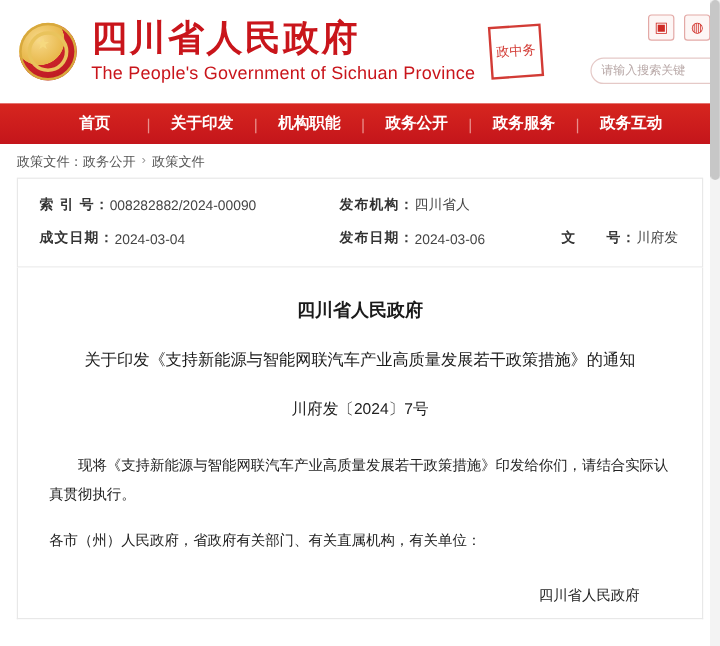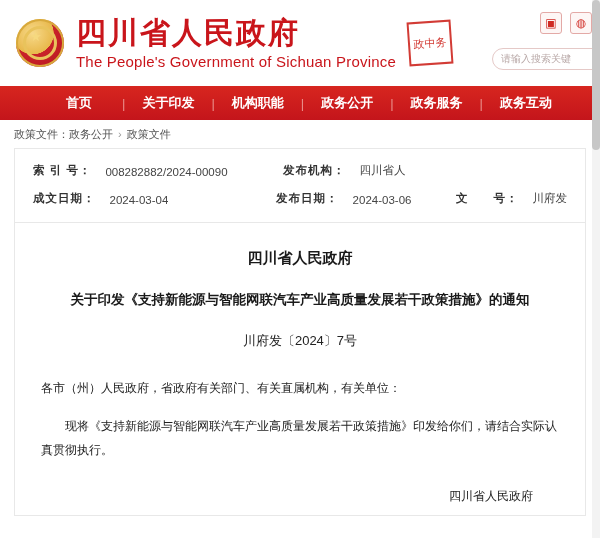--- a/index.html
+++ b/index.html
@@ -174,21 +174,20 @@
   .meta-cell.c2 { width: 185px; }
   .meta-cell.c3 { flex: 1; }
   .meta-label {
     color: #333;
     font-weight: bold;
     letter-spacing: 1px;
     white-space: nowrap;
   }
   .meta-val {
     color: #444;
-    margin-left: 14px;
     white-space: nowrap;
     overflow: hidden;
   }
 
   
   .doc {
     border: 1px solid #e8e8e8;
     border-top: none;
     background: #fff;
     padding: 26px 26px 10px 26px;
@@ -198,21 +197,21 @@
     text-align: center;
     font-family: "Liberation Serif", serif;
     font-weight: bold;
     font-size: 15px;
     color: #1a1a1a;
     margin-bottom: 22px;
   }
   .doc-title {
     text-align: center;
     font-family: "Liberation Serif", serif;
-    font-weight: bold;
+    font-weight: normal;
     font-size: 13.5px;
     color: #1a1a1a;
     line-height: 20px;
     margin-bottom: 22px;
   }
   .doc-number {
     text-align: center;
     font-size: 13px;
     color: #222;
     margin-bottom: 26px;
@@ -343,22 +342,22 @@
       </div>
     </div>
 
 
   </div>
 
   <div class="doc">
     <div class="doc-org">四川省人民政府</div>
     <div class="doc-title">关于印发《支持新能源与智能网联汽车产业高质量发展若干政策措施》的通知</div>
     <div class="doc-number">川府发〔2024〕7号</div>
+    <div class="doc-para indent">现将《支持新能源与智能网联汽车产业高质量发展若干政策措施》印发给你们，请结合实际认真贯彻执行。</div>
     <div class="doc-para">各市（州）人民政府，省政府有关部门、有关直属机构，有关单位：</div>
-    <div class="doc-para indent">现将《支持新能源与智能网联汽车产业高质量发展若干政策措施》印发给你们，请结合实际认真贯彻执行。</div>
     <div class="doc-signature">四川省人民政府</div>
 
   </div>
 
 </div>
 
 <div class="scrollbar">
   <div class="thumb"></div>
 </div>
 

